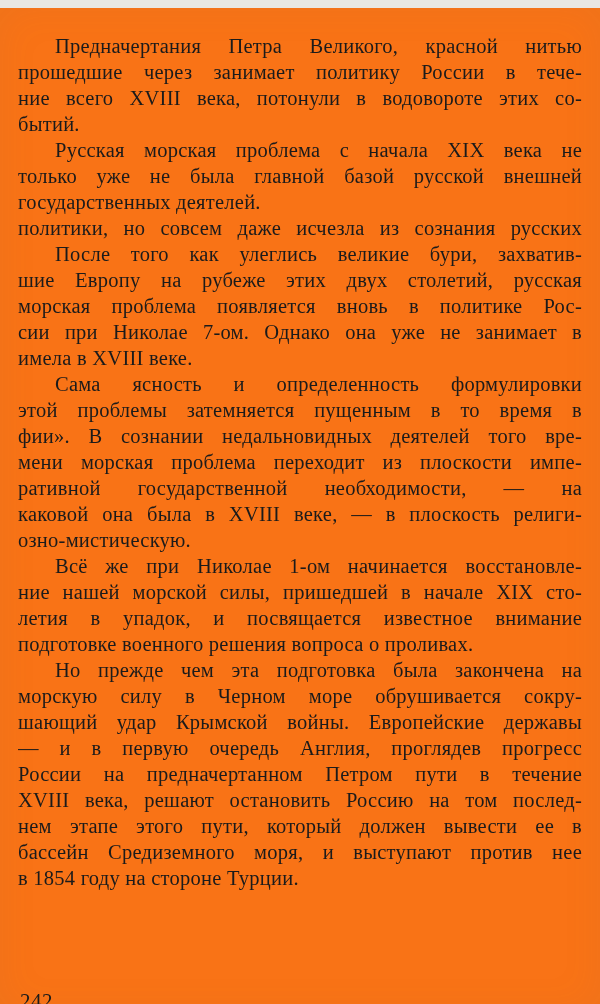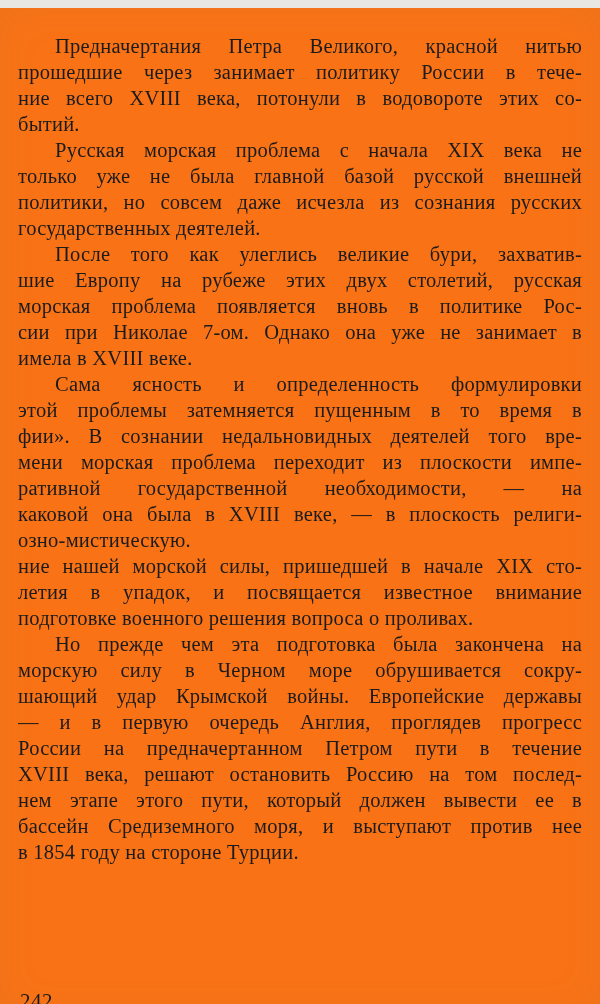--- a/index.html
+++ b/index.html
@@ -61,40 +61,41 @@
   <div class="text-column">
       <div class="paragraph">
         <div class="line first">Предначертания Петра Великого, красной нитью</div>
         <div class="line">прошедшие через занимает политику России в тече-</div>
         <div class="line">ние всего XVIII века, потонули в водовороте этих со-</div>
         <div class="line last">бытий.</div>
       </div>
       <div class="paragraph">
         <div class="line first">Русская морская проблема с начала XIX века не</div>
         <div class="line">только уже не была главной базой русской внешней</div>
+        <div class="line last">государственных деятелей.</div>
         <div class="line">политики, но совсем даже исчезла из сознания русских</div>
-        <div class="line last">государственных деятелей.</div>
       </div>
       <div class="paragraph">
         <div class="line first">После того как улеглись великие бури, захватив-</div>
         <div class="line">шие Европу на рубеже этих двух столетий, русская</div>
         <div class="line">морская проблема появляется вновь в политике Рос-</div>
         <div class="line">сии при Николае 7-ом. Однако она уже не занимает в</div>
         <div class="line last">имела в XVIII веке.</div>
       </div>
       <div class="paragraph">
         <div class="line first">Сама ясность и определенность формулировки</div>
         <div class="line">этой проблемы затемняется пущенным в то время в</div>
         <div class="line">фии». В сознании недальновидных деятелей того вре-</div>
         <div class="line">мени морская проблема переходит из плоскости импе-</div>
         <div class="line">ративной государственной необходимости, — на</div>
         <div class="line">каковой она была в XVIII веке, — в плоскость религи-</div>
         <div class="line last">озно-мистическую.</div>
       </div>
       <div class="paragraph">
+        <div class="line first">Всё же при Николае 1-ом начинается восстановле-</div>
         <div class="line">ние нашей морской силы, пришедшей в начале XIX сто-</div>
         <div class="line">летия в упадок, и посвящается известное внимание</div>
         <div class="line last">подготовке военного решения вопроса о проливах.</div>
       </div>
       <div class="paragraph">
         <div class="line first">Но прежде чем эта подготовка была закончена на</div>
         <div class="line">морскую силу в Черном море обрушивается сокру-</div>
         <div class="line">шающий удар Крымской войны. Европейские державы</div>
         <div class="line">— и в первую очередь Англия, проглядев прогресс</div>
         <div class="line">России на предначертанном Петром пути в течение</div>

